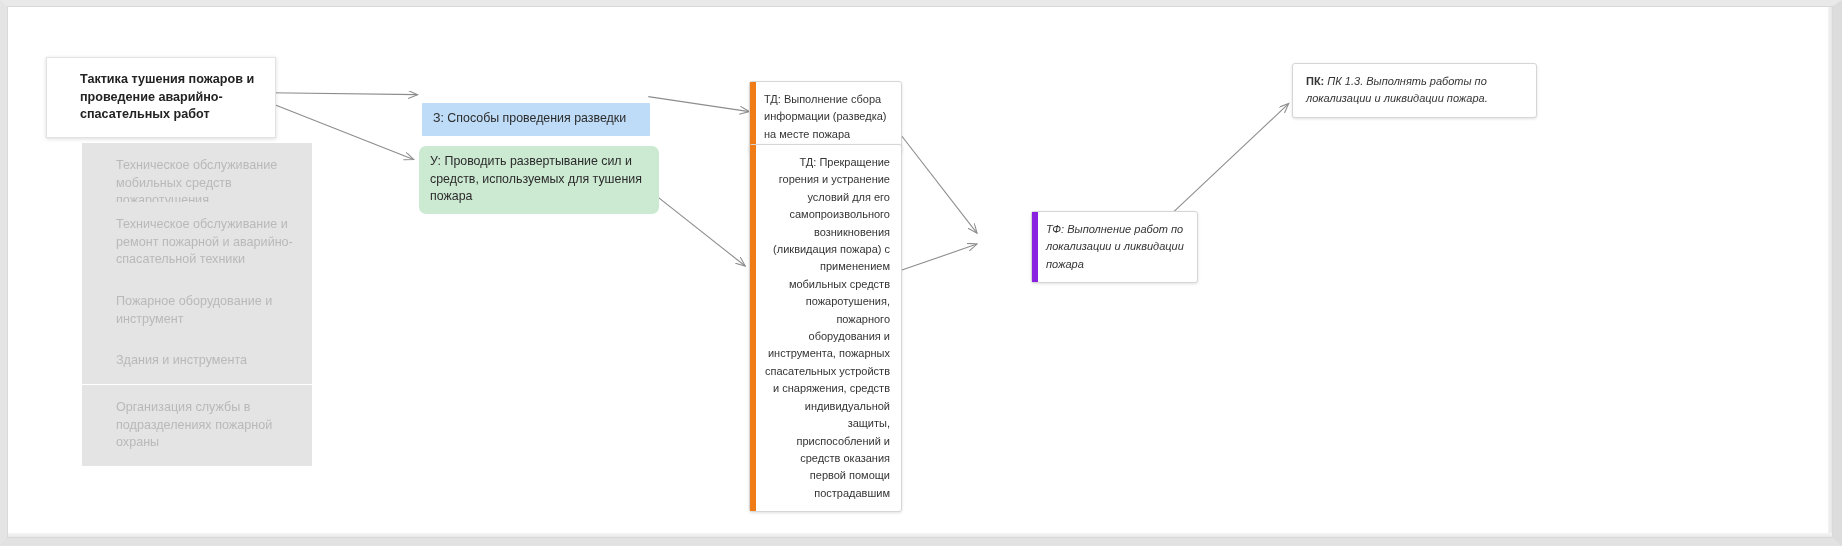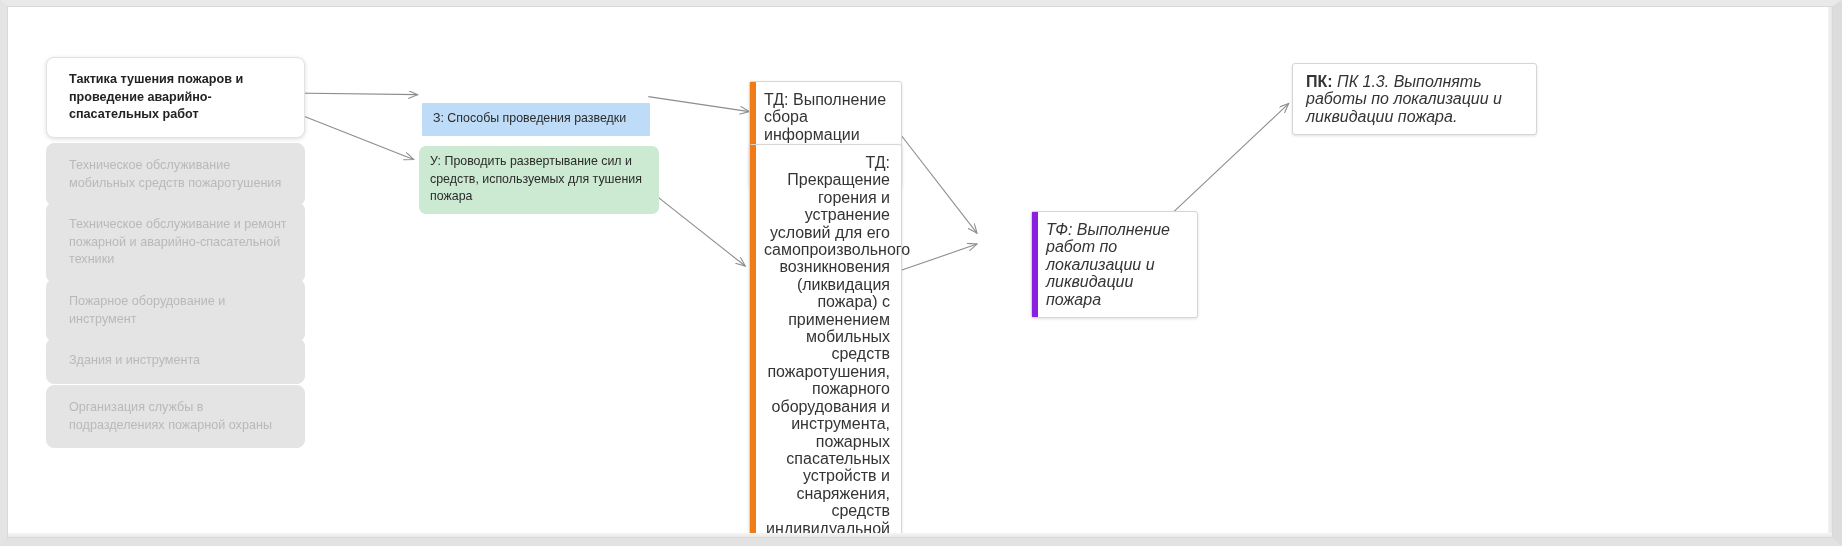--- a/index.html
+++ b/index.html
@@ -56,39 +56,40 @@
     position: absolute;
     left: 0; top: 0;
     width: 100%; height: 100%;
     pointer-events: none;
   }
 
   
   .side-item {
     position: absolute;
     left: 38px;
-    width: 259px;
-    box-sizing: border-box;
-    padding: 13px 14px 13px 22px;
-    border-radius: 8px;
+    width: 230px;
+    box-sizing: border-box;
+    padding: 13px 14px 13px 33px;
+    border-radius: 0;
     font-size: 12.6px;
     line-height: 17.5px;
   }
   .side-item.active {
     background: #ffffff;
     color: #232323;
     font-weight: bold;
     border: 1px solid #e2e2e2;
     box-shadow: 0 1px 4px rgba(0,0,0,.14);
     z-index: 4;
   }
   .side-item.dim {
     background: #e4e4e4;
     color: #b9b9b9;
     border: 1px solid #e4e4e4;
+    margin-left: 36px;
   }
 
   
   .chip {
     position: absolute;
     box-sizing: border-box;
     padding: 7px 10px 8px 11px;
     font-size: 12.4px;
     line-height: 17.6px;
     color: #2b2b2b;
@@ -99,21 +100,21 @@
 
   
   .card {
     position: absolute;
     box-sizing: border-box;
     background: #ffffff;
     border: 1px solid #d6d6d6;
     border-radius: 3px;
     box-shadow: 0 1px 3px rgba(0,0,0,.12);
     padding: 9px 11px 9px 14px;
-    font-size: 16px;
+    font-size: 11px;
     line-height: 17.4px;
     color: #343434;
   }
   .card .rail {
     position: absolute;
     left: 0px; top: 0px;
     bottom: 0px;
     width: 6px;
   }
   .card.orange .rail { background: #f07c17; }

